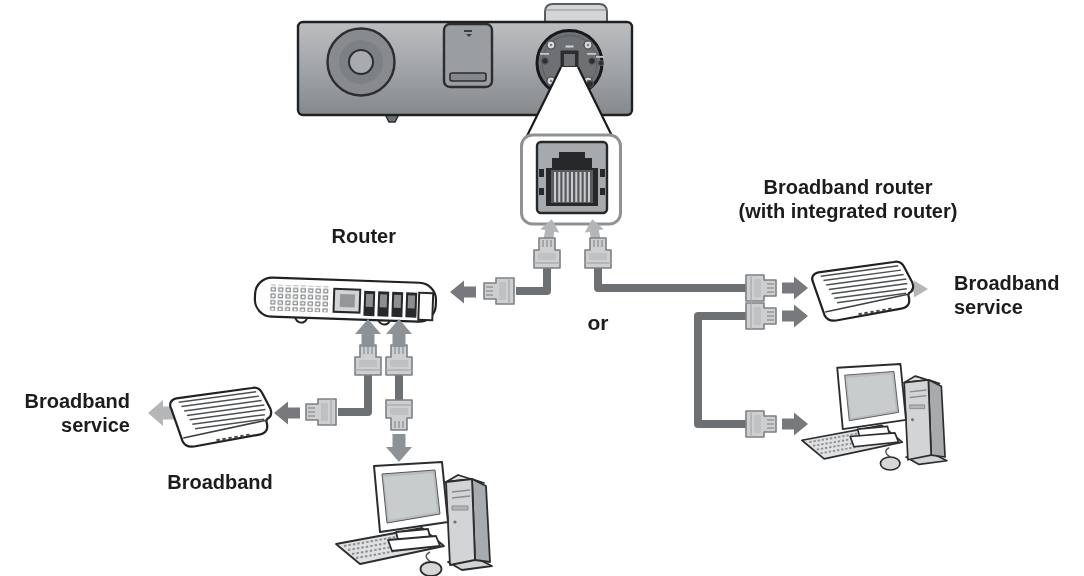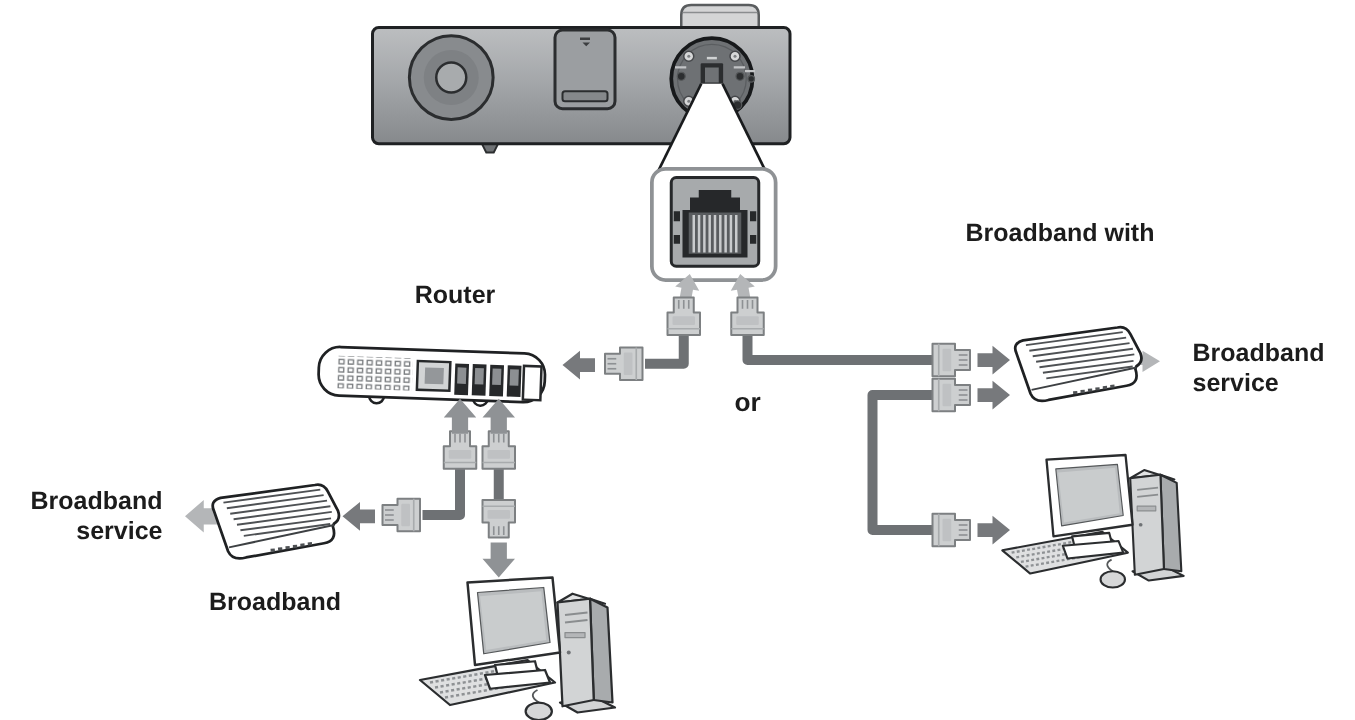--- a/index.html
+++ b/index.html
@@ -239,24 +239,25 @@
   <use href="#arr" class="arrow-dark" transform="translate(476,292) rotate(180)"></use>
   <use href="#arr" class="arrow-dark" transform="translate(782,288)"></use>
   <use href="#arr" class="arrow-dark" transform="translate(782,316)"></use>
   <use href="#arr" class="arrow-dark" transform="translate(782,424)"></use>
   <use href="#arr" class="arrow-dark" transform="translate(300,413) rotate(180)"></use>
   <use href="#arr-mid" class="arrow-mid" transform="translate(368,347) rotate(-90)"></use>
   <use href="#arr-mid" class="arrow-mid" transform="translate(399,347) rotate(-90)"></use>
   <use href="#arr-mid" class="arrow-mid" transform="translate(399,434) rotate(90)"></use>
 </svg>
 
-  <div class="label tc" style="left:304px; top:224px; width:120px;">Router</div>
+  <div class="label tc" style="left:276px; top:224px; width:120px;text-align:right;">Router</div>
 
   <div class="label tc" style="left:714px; top:175px; width:268px;">
-    <div>Broadband with</div>
+    <div>Broadband router</div>
+    <div>(with integrated router)</div>
   </div>
 
   <div class="label tc" style="left:568px; top:311px; width:60px; font-size:21px;">or</div>
 
   <div class="label tr" style="left:6px; top:389px; width:124px;">
     <div>Broadband</div>
     <div>service</div>
   </div>
 
   <div class="label tc" style="left:156px; top:470px; width:128px;">

